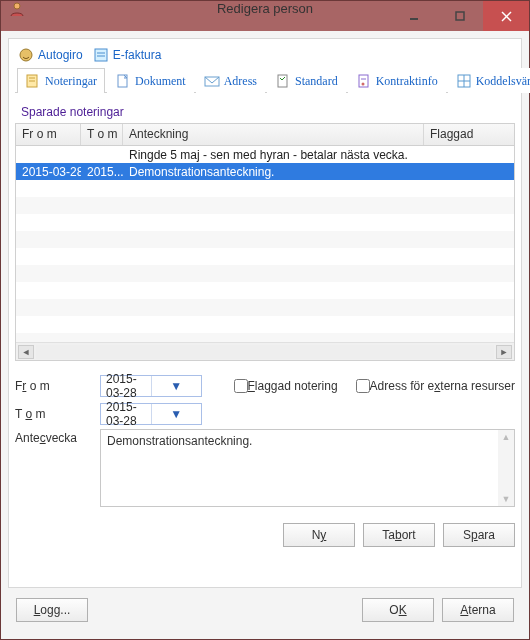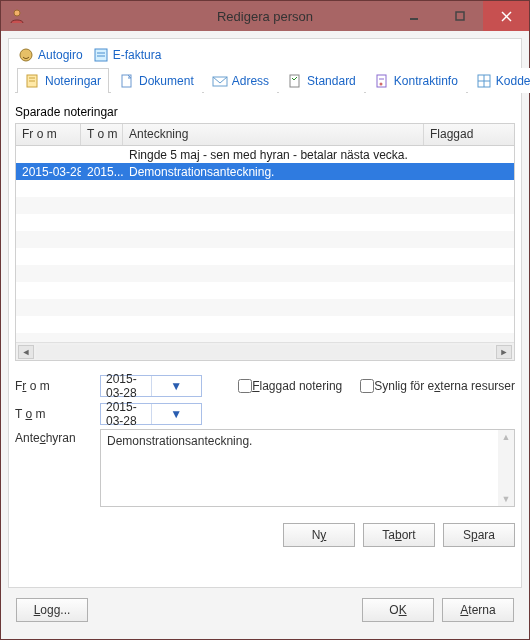--- a/index.html
+++ b/index.html
@@ -13,21 +13,21 @@
   }
   .window {
     width: 530px; height: 640px;
     background: #f0f0f0;
     display: flex; flex-direction: column;
     border: 1px solid #6b3838;
   }
   .titlebar {
     height: 30px;
     background: #a86565;
-    display: flex; align-items: center;
+    display: flex; 
     position: relative;
     color: #444;
   }
   .titlebar-icon {
     width: 16px; height: 16px;
     margin-left: 8px;
   }
   .titlebar-title {
     position: absolute; left: 50%; transform: translateX(-50%);
     color: #333; font-size: 13px;
@@ -69,27 +69,28 @@
     padding-left: 2px;
   }
   .tabbtn {
     display: inline-flex; align-items: center; gap: 4px;
     padding: 4px 7px;
     border: 1px solid transparent;
     border-bottom: none;
     color: #1a65c7; cursor: pointer;
     position: relative; top: 1px;
     background: #fff;
+    font-family: Liberation Serif, serif;
   }
   .tabbtn.active {
     border-color: #d0d0d0;
     background: #fff;
     color: #1a65c7;
   }
-  .section-label { color: #000000; margin: 4px 0; }
+  .section-label { color: #4c1d95; margin: 4px 6px; }
   .grid {
     border: 1px solid #d0d0d0;
     background: #fff;
     height: 238px;
     display: flex; flex-direction: column;
   }
   .grid-header {
     display: flex;
     background: linear-gradient(#f8f8f8,#ececec);
     border-bottom: 1px solid #d0d0d0;
@@ -384,33 +385,33 @@
             <span>2015-03-28</span>
             <span class="dd">▼</span>
           </div>
           <div class="right-chks">
             <label class="chk">
                 <input type="checkbox" style="">
                 <span><span></span><u>F</u><span>laggad notering</span></span>
               </label>
             <label class="chk">
                 <input type="checkbox" style="">
-                <span><span>Synlig för e</span><u>x</u><span>terna resurser</span></span>
+                <span><span>Adress för e</span><u>x</u><span>terna resurser</span></span>
               </label>
           </div>
         </div>
         <div class="frow">
           <div class="flabel"><span>T </span><u>o</u><span> m</span></div>
           <div class="datecombo">
             <span>2015-03-28</span>
             <span class="dd">▼</span>
           </div>
         </div>
         <div class="frow" style="align-items:flex-start;">
-          <div class="flabel"><span>Ante</span><u>c</u><span>hyran</span></div>
+          <div class="flabel"><span>Ante</span><u>c</u><span>vecka</span></div>
         </div>
         <div class="ta-wrap" style="margin-top:-22px;">
           <div class="ta">
             <span>Demonstrationsanteckning.</span>
             <div class="scrollthumb">
                 <span>▲</span>
                 <span>▼</span>
               </div>
           </div>
         </div>

